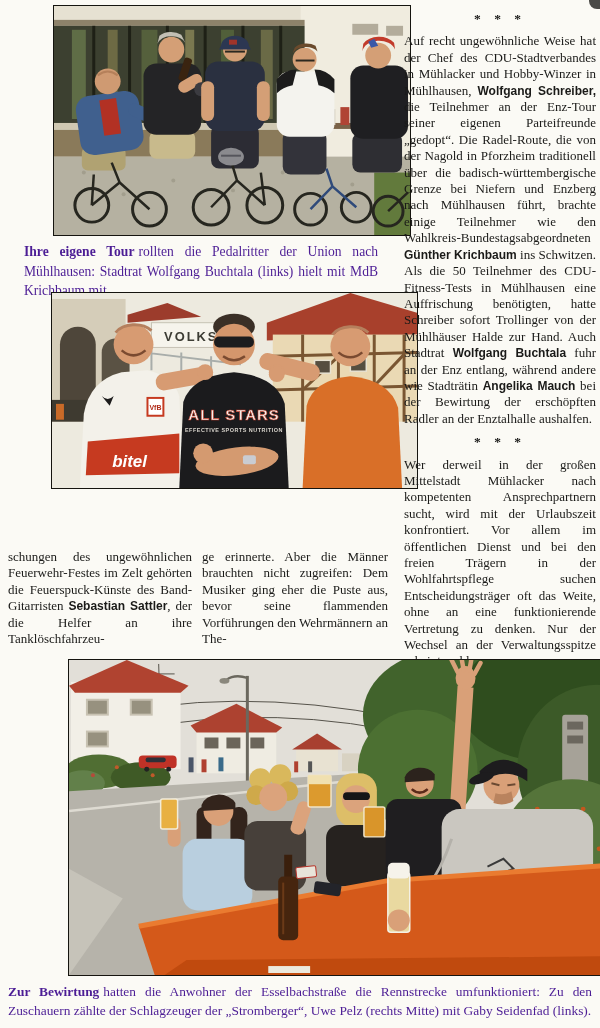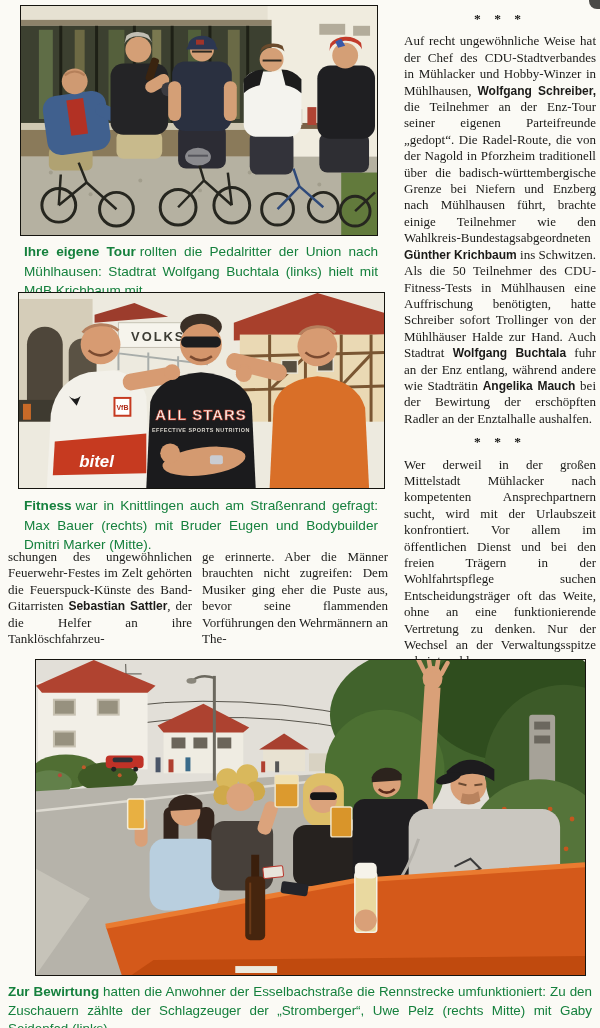--- a/index.html
+++ b/index.html
@@ -1,23 +1,23 @@
 <!DOCTYPE html>
 <html lang="de"><head>
 <meta charset="utf-8">
 <style>
   html,body{margin:0;padding:0;background:#e9e7e0;}
   .page{position:relative;width:600px;height:1028px;background:#fbfaf5;overflow:hidden;
         font-family:"Liberation Serif",serif;color:#1a1a18;}
   .corner-mark{position:absolute;right:0;top:0;width:11px;height:9px;background:#2a2a28;
         border-bottom-left-radius:8px;opacity:.85;}
-  .photo{position:absolute;border:1.6px solid #15140f;box-sizing:border-box;background:#15803d;}
+  .photo{position:absolute;border:1.6px solid #15140f;box-sizing:border-box;background:#15803d;margin-left:33px;}
   .photo svg{display:block;width:100%;height:100%;}
-  .caption{position:absolute;font-family:Liberation Sans, sans-serif;font-size:13.6px;
-        line-height:19.5px;color:#15803d;text-align:justify;}
+  .caption{position:absolute;font-family:Liberation Serif, serif;font-size:13.6px;
+        line-height:19.5px;color:#4c1d95;text-align:justify;}
   .caption .lead{font-weight:700;margin-right:4px;}
   .col{position:absolute;font-size:13px;line-height:16.4px;text-align:justify;}
   .col p{margin:0;}
   .bn{font-family:Liberation Sans, sans-serif;font-weight:700;font-size:12px;}
   .sep{text-align:center;font-weight:700;letter-spacing:5px;font-size:13.5px;margin:7px 0 6px;}
   svg text{font-family:"Liberation Sans",sans-serif;}
 </style>
 </head>
 <body>
 
@@ -207,23 +207,20 @@
         <text x="183" y="140" font-size="5.5" font-weight="700" fill="#d8d4cc" text-anchor="middle" letter-spacing="0.5">EFFECTIVE SPORTS NUTRITION</text>
         <ellipse cx="186" cy="170" rx="42" ry="14" fill="#d49a70" transform="rotate(-7 186 170)"></ellipse>
         <circle cx="152" cy="162" r="10" fill="#d49a70"></circle>
         <rect x="192" y="164" width="13" height="9" rx="2" fill="#c9ccd2"></rect>
         <circle cx="154" cy="80" r="8" fill="#d79b72"></circle>
         <circle cx="226" cy="82" r="8" fill="#d79b72"></circle>
       </g>
     </svg>
   </div>
 
-  <div class="caption" style="left:24px;top:496px;width:354px;">
-    <span class="lead">Fitness</span><span>war in Knittlingen auch am Straßenrand gefragt: Max Bauer (rechts) mit Bruder Eugen und Bodybuilder Dmitri Marker (Mitte).</span>
-  </div>
 
   <div class="col" style="left:8px;top:549px;width:184px;">
     <p><span>schungen des ungewöhnlichen Feuerwehr-Festes im Zelt gehörten die Feuerspuck-Künste des Band-Gitarristen </span><span class="bn">Sebastian Sattler</span><span>, der die Helfer an ihre Tanklöschfahrzeu-</span></p>
   </div>
   <div class="col" style="left:202px;top:549px;width:186px;">
     <p><span>ge erinnerte. Aber die Männer brauchten nicht zugreifen: Dem Musiker ging eher die Puste aus, bevor seine flammenden Vorführungen den Wehrmännern an The-</span></p>
   </div>
   <div class="col" style="left:404px;top:4px;width:192px;">
     <div class="sep">* * *</div>
     <p><span>Auf recht ungewöhnliche Weise hat der Chef des CDU-Stadtverbandes in Mühlacker und Hobby-Winzer in Mühlhausen, </span><span class="bn">Wolfgang Schreiber,</span><span> die Teilnehmer an der Enz-Tour seiner eigenen Parteifreunde „gedopt“. Die Radel-Route, die von der Nagold in Pforzheim traditionell über die badisch-württembergische Grenze bei Niefern und Enzberg nach Mühlhausen führt, brachte einige Teilnehmer wie den Wahlkreis-Bundestagsabgeordneten </span><span class="bn">Günther Krichbaum</span><span> ins Schwitzen. Als die 50 Teilnehmer des CDU-Fitness-Tests in Mühlhausen eine Auffrischung benötigten, hatte Schreiber sofort Trollinger von der Mühlhäuser Halde zur Hand. Auch Stadtrat </span><span class="bn">Wolfgang Buchtala</span><span> fuhr an der Enz entlang, während andere wie Stadträtin </span><span class="bn">Angelika Mauch</span><span> bei der Bewirtung der erschöpften Radler an der Enztalhalle aushalfen.</span></p>

